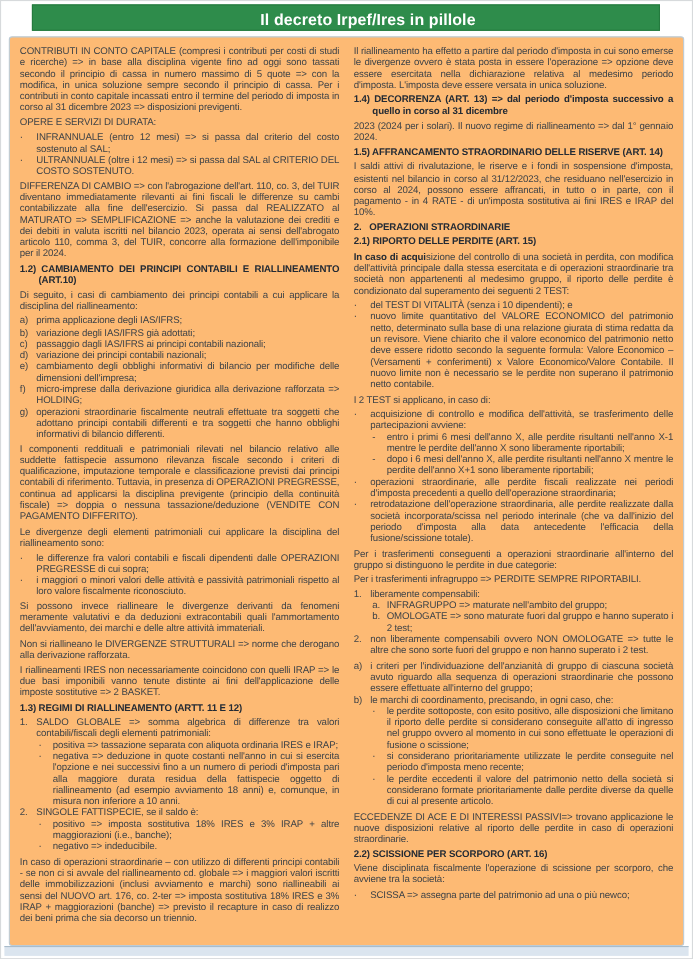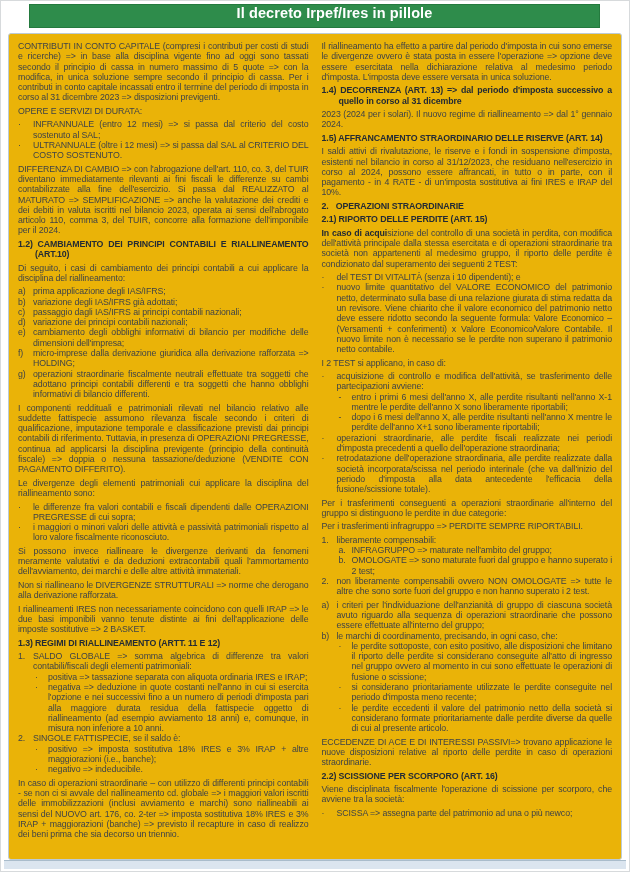--- a/index.html
+++ b/index.html
@@ -1,24 +1,24 @@
 <!DOCTYPE html>
 <html><head>
 <meta charset="utf-8">
 <style>
   html,body{margin:0;padding:0;background:#e9e9e9;}
   .page{position:relative;width:630px;height:872px;background:#ffffff;
         border:1px solid #d7dadc;box-sizing:border-box;overflow:hidden;
         font-family:"Liberation Sans", sans-serif;}
   .header-bar{position:absolute;top:3px;left:28px;right:29px;height:24px;
         background:#2e8c4b;border:1px solid #247a3e;box-sizing:border-box;
-        display:flex;align-items:flex-start;justify-content:center;padding-left:40px;}
+        display:flex;align-items:flex-end;justify-content:center;padding-left:40px;}
   .header-bar .title{color:#ffffff;font-weight:bold;font-size:14.5px;letter-spacing:.1px;}
   .content-box{position:absolute;top:32px;left:7px;right:7px;bottom:11px;
-        border:1px solid #bccbd6;border-radius:3px;background:#eab308;
+        border:1px solid #bccbd6;border-radius:3px;background:#fdba74;
         box-sizing:border-box;padding:7px 9px 22px 9px;overflow:hidden;}
   .cols{display:flex;gap:13px;height:100%;}
   .col{flex:1 1 0;min-width:0;font-size:8.8px;line-height:1.17;color:#3f4347;
        text-align:justify;letter-spacing:-0.1px;}
   .blk{margin:0 0 3.2px 0;}
   .para{}
   .head{color:#242b34;font-weight:bold;}
   .hang{padding-left:17px;text-indent:-17px;}
   .b{font-weight:bold;color:#242b34;}
   .list{}

